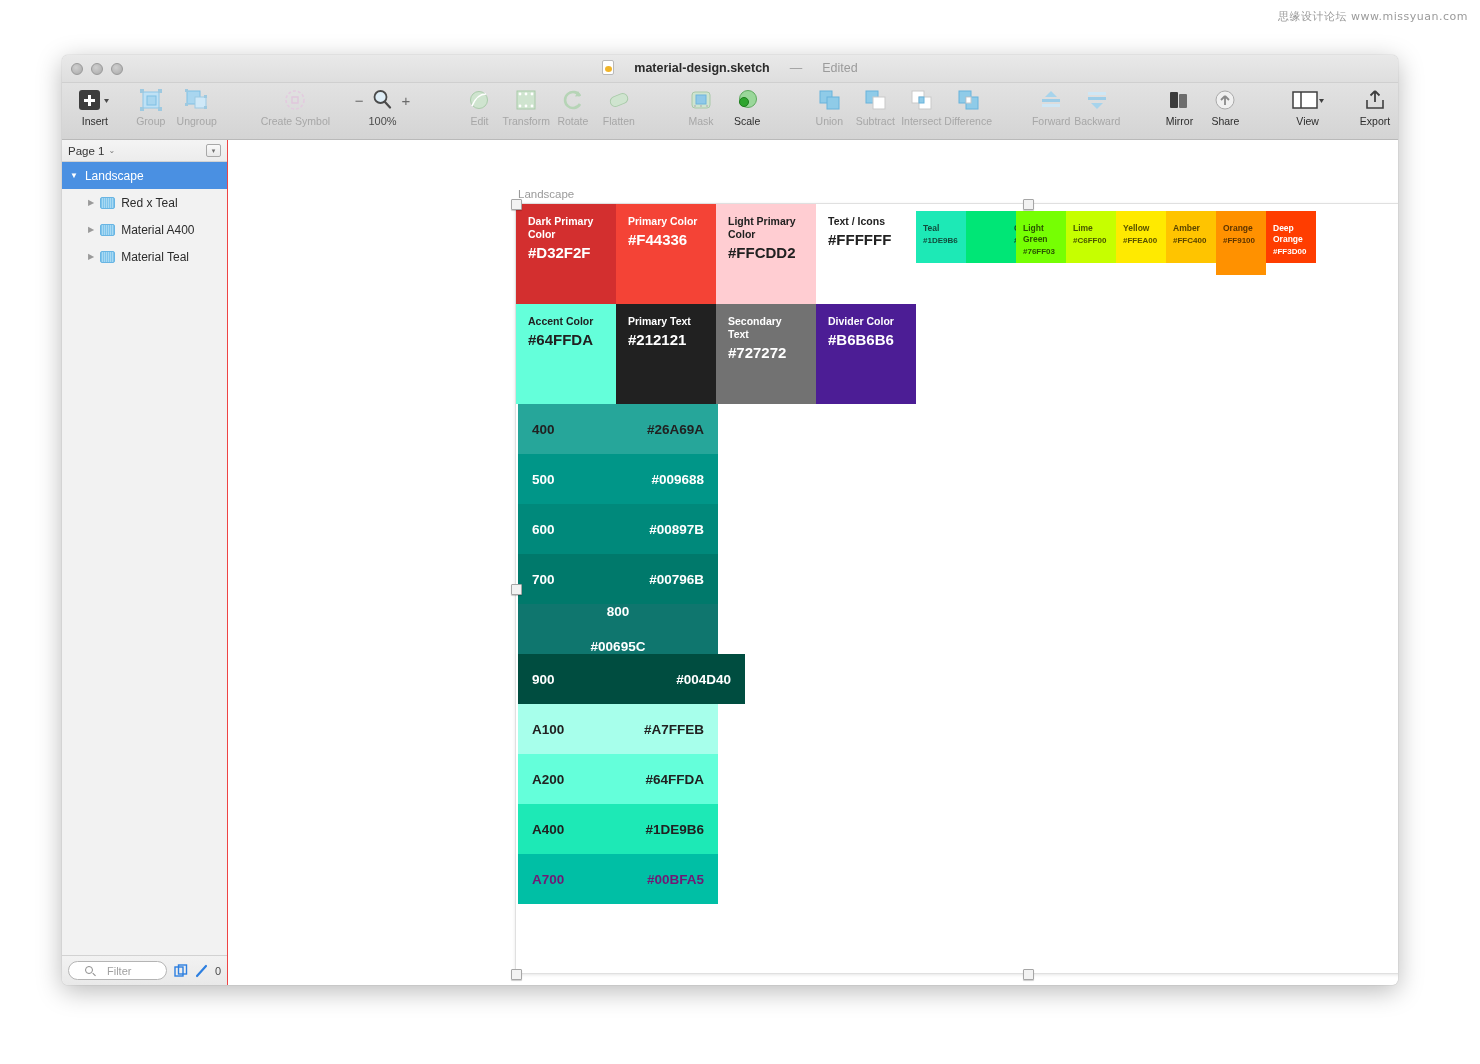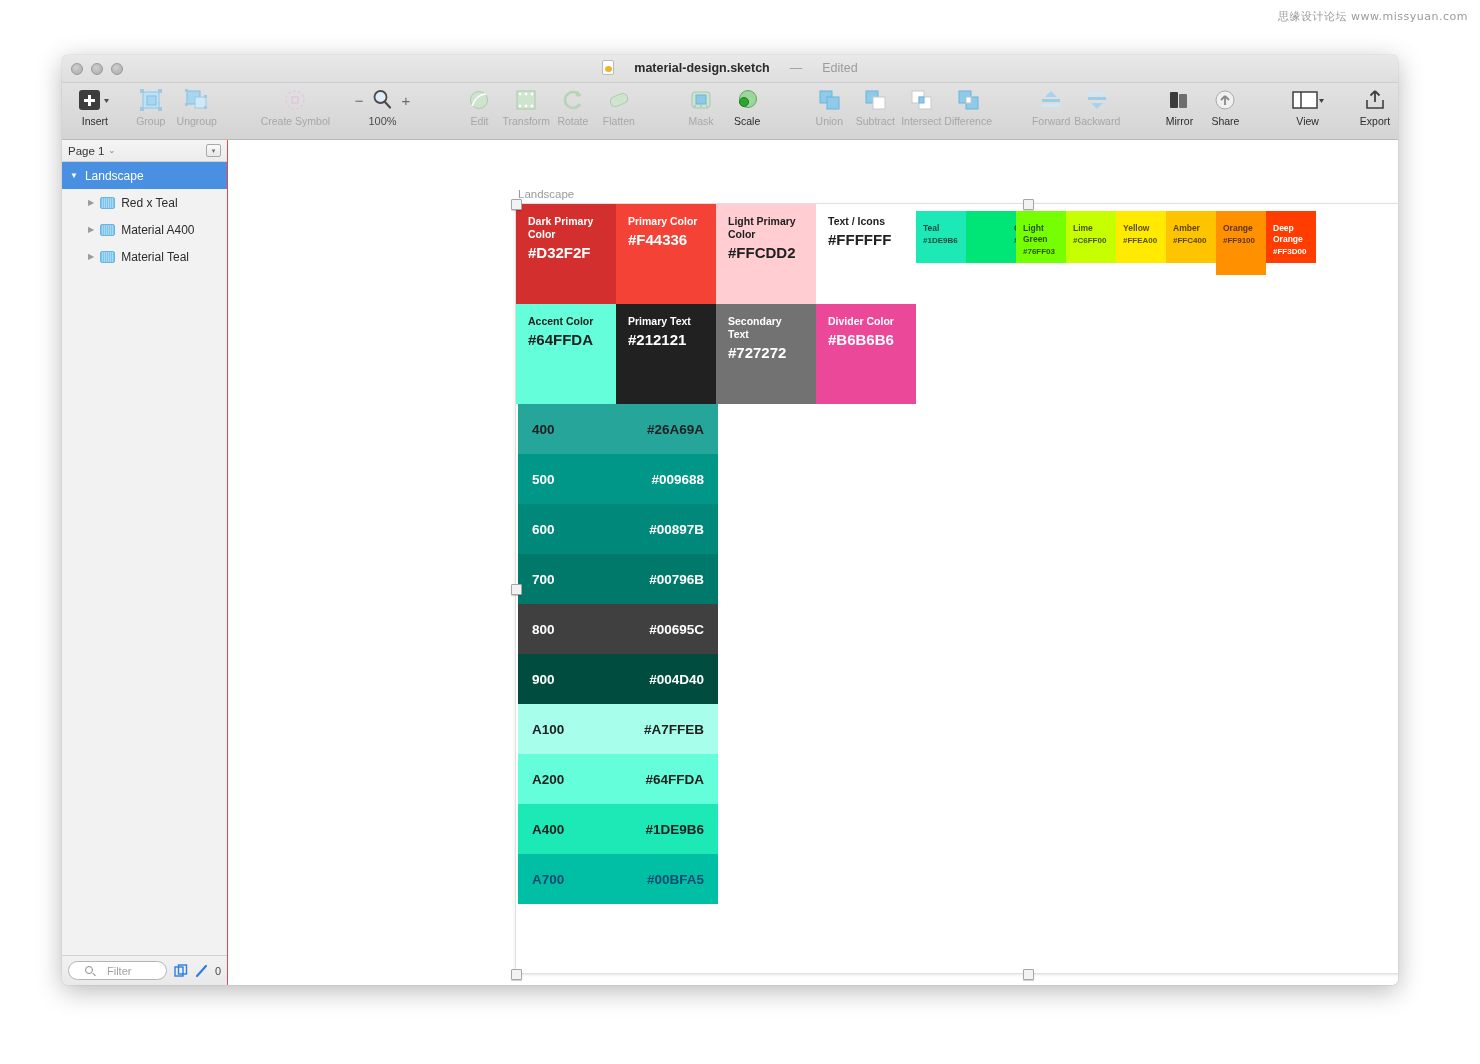--- a/index.html
+++ b/index.html
@@ -560,62 +560,62 @@
           <div class="sw-hex">#64FFDA</div>
         </div>
         <div class="swatch" style="left:100px;top:100px; width:100px; height:100px; background:#212121; color:#FFFFFF;">
           <div class="sw-name">Primary Text</div>
           <div class="sw-hex">#212121</div>
         </div>
         <div class="swatch" style="left:200px;top:100px; width:100px; height:100px; background:#727272; color:#FFFFFF;">
           <div class="sw-name">Secondary Text</div>
           <div class="sw-hex">#727272</div>
         </div>
-        <div class="swatch" style="left:300px;top:100px; width:100px; height:100px; background:#ec4899; color:#FFFFFF;">
+        <div class="swatch" style="left:300px;top:100px; width:100px; height:100px; background:#4c1d95; color:#FFFFFF;">
           <div class="sw-name">Divider Color</div>
           <div class="sw-hex">#B6B6B6</div>
         </div>
 
         <div class="scalerow" style="left:2px;top:200px;width:200px;height:50px;background:#26A69A;color:#212121;">
           <span>400</span>
           <span>#26A69A</span>
         </div>
         <div class="scalerow" style="left:2px;top:250px;width:200px;height:50px;background:#009688;color:#FFFFFF;">
           <span>500</span>
           <span>#009688</span>
         </div>
         <div class="scalerow" style="left:2px;top:300px;width:200px;height:50px;background:#00897B;color:#FFFFFF;">
           <span>600</span>
           <span>#00897B</span>
         </div>
         <div class="scalerow" style="left:2px;top:350px;width:200px;height:50px;background:#00796B;color:#FFFFFF;">
           <span>700</span>
           <span>#00796B</span>
         </div>
-        <div class="scalerow" style="left:2px;top:400px;width:200px;height:50px;background:#404040;color:#FFFFFF;">
+        <div class="scalerow" style="left:2px;top:400px;width:200px;height:50px;background:#0f766e;color:#FFFFFF;flex-direction:column;">
           <span>800</span>
           <span>#00695C</span>
         </div>
-        <div class="scalerow" style="left:2px;top:450px;width:200px;height:50px;background:#004D40;color:#FFFFFF;">
+        <div class="scalerow" style="left:2px;top:450px;width:227px;height:50px;background:#004D40;color:#FFFFFF;">
           <span>900</span>
           <span>#004D40</span>
         </div>
         <div class="scalerow" style="left:2px;top:500px;width:200px;height:50px;background:#A7FFEB;color:#212121;">
           <span>A100</span>
           <span>#A7FFEB</span>
         </div>
         <div class="scalerow" style="left:2px;top:550px;width:200px;height:50px;background:#64FFDA;color:#212121;">
           <span>A200</span>
           <span>#64FFDA</span>
         </div>
         <div class="scalerow" style="left:2px;top:600px;width:200px;height:50px;background:#1DE9B6;color:#212121;">
           <span>A400</span>
           <span>#1DE9B6</span>
         </div>
-        <div class="scalerow" style="left:2px;top:650px;width:200px;height:50px;background:#00BFA5;color:#0c4a6e;">
+        <div class="scalerow" style="left:2px;top:650px;width:200px;height:50px;background:#00BFA5;color:#701a75;">
           <span>A700</span>
           <span>#00BFA5</span>
         </div>
       </div>
 
       <div class="handle" style="left:283px;  top:59px;"></div>
       <div class="handle" style="left:795px;  top:59px;"></div>
 
       <div class="handle" style="left:283px;  top:444px;"></div>
 

